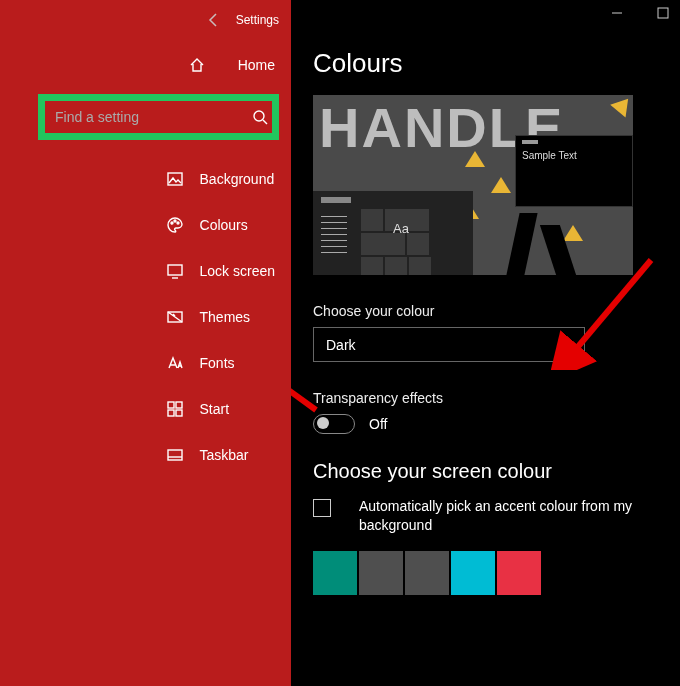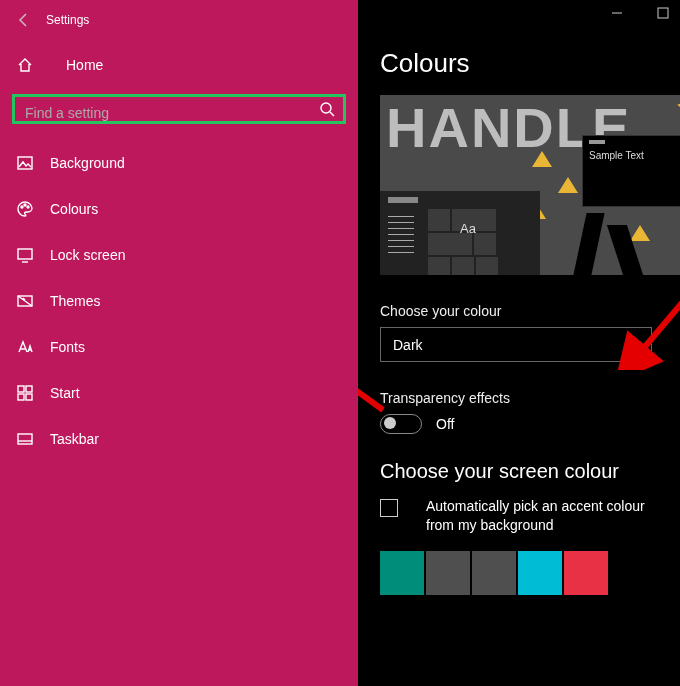--- a/index.html
+++ b/index.html
@@ -4,37 +4,37 @@
   <style>
     * { margin: 0; padding: 0; box-sizing: border-box; }
     body {
       width: 680px; height: 686px;
       background: #000; color: #fff;
       font-family: "Segoe UI", -apple-system, sans-serif;
       font-size: 14px; overflow: hidden;
       display: flex;
     }
     .sidebar {
-      width: 358px; height: 100%;
-      background: #be185d; padding: 8px 12px;
-      display: flex; flex-direction: column;
+      width: 291px; height: 100%;
+      background: #b91c1c; padding: 8px 12px;
+      display: flex; flex-direction: column; align-items: flex-end;
     }
     .titlebar {
       display: flex; align-items: center; gap: 14px;
       padding: 4px 0 18px 4px;
     }
     .back-arrow { width: 16px; height: 16px; display:flex;align-items:center;justify-content:center; opacity:.9; }
     .title { font-size: 12px; font-weight: 400; }
     .home-row { display:flex; align-items:center; gap:32px; padding: 10px 4px 20px 4px; }
     .icon { width:18px; height:18px; display:inline-flex; align-items:center; justify-content:center; }
     .icon svg { width:16px; height:16px; stroke:#fff; fill:none; stroke-width:1.4; }
     .search-wrap { position:relative; margin: 0 0 16px 0; }
     .search-input {
-      width:100%; background:transparent; border:3px solid #22c55e;
-      color:#fff; padding:8px 36px 0 10px; font-size:14px;
+      width:100%; background:transparent; border:7px solid #22c55e;
+      color:#fff; padding:8px 36px 8px 10px; font-size:14px;
     }
     .search-input::placeholder { color:#aaa; }
     .search-icon { position:absolute; right:10px; top:50%; transform:translateY(-50%); }
     .section-label { font-weight:600; font-size:14px; padding: 2px 2px 20px 2px; }
     .nav { display:flex; flex-direction:column; }
     .nav-item { display:flex; align-items:center; gap:16px; padding:14px 4px; cursor:default; }
     .nav-item span.label { font-size:14px; }
     .main {
       flex:1; background:#000; padding: 48px 22px 0 22px;
       position:relative; overflow:hidden;

